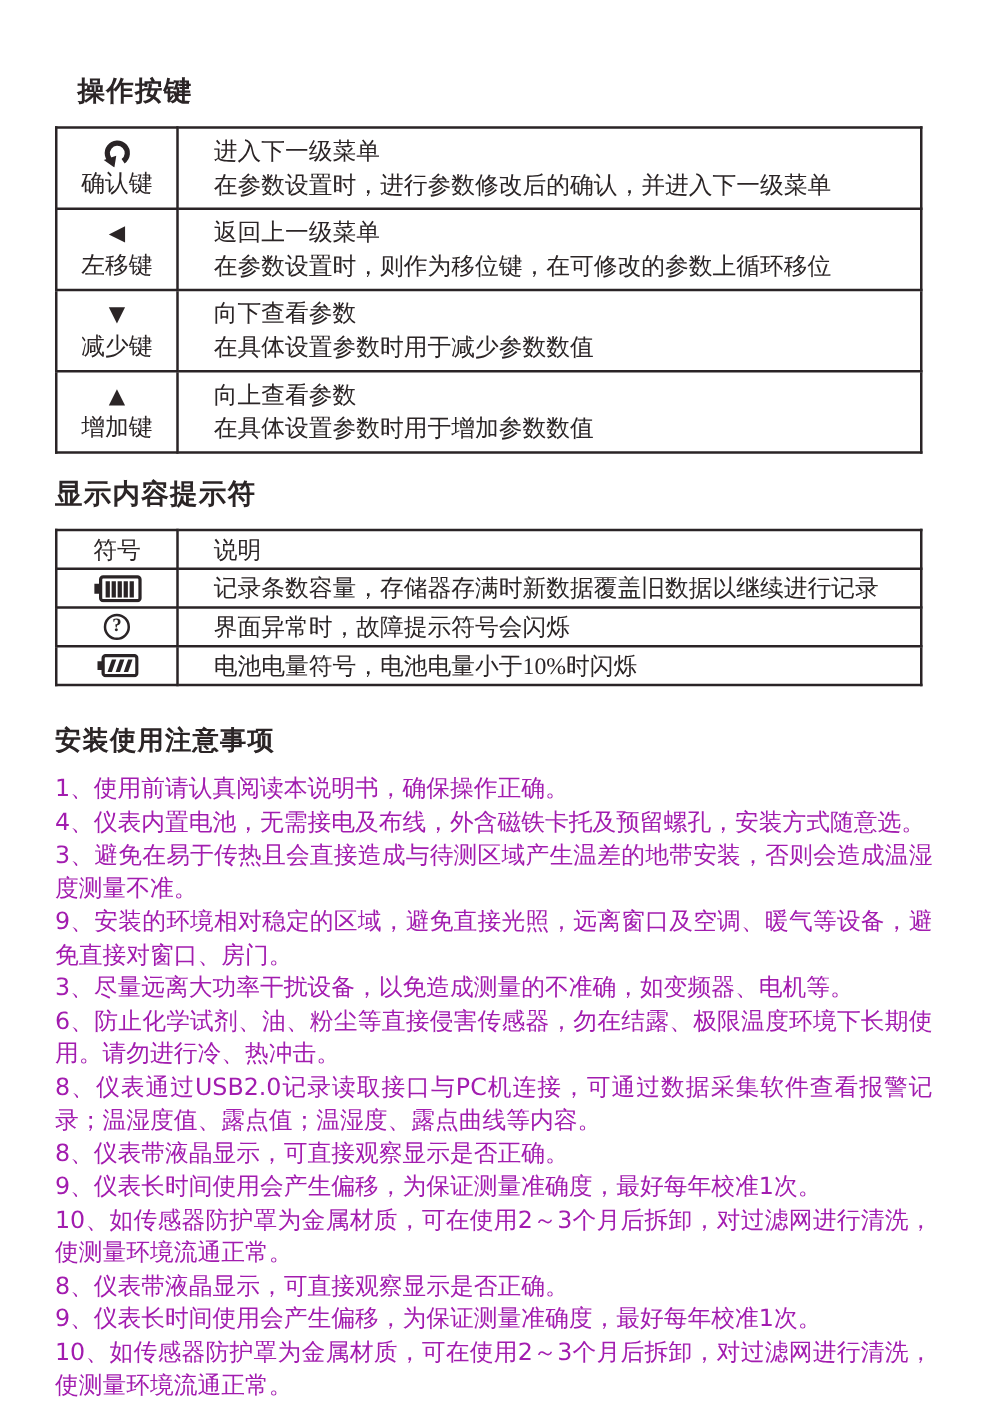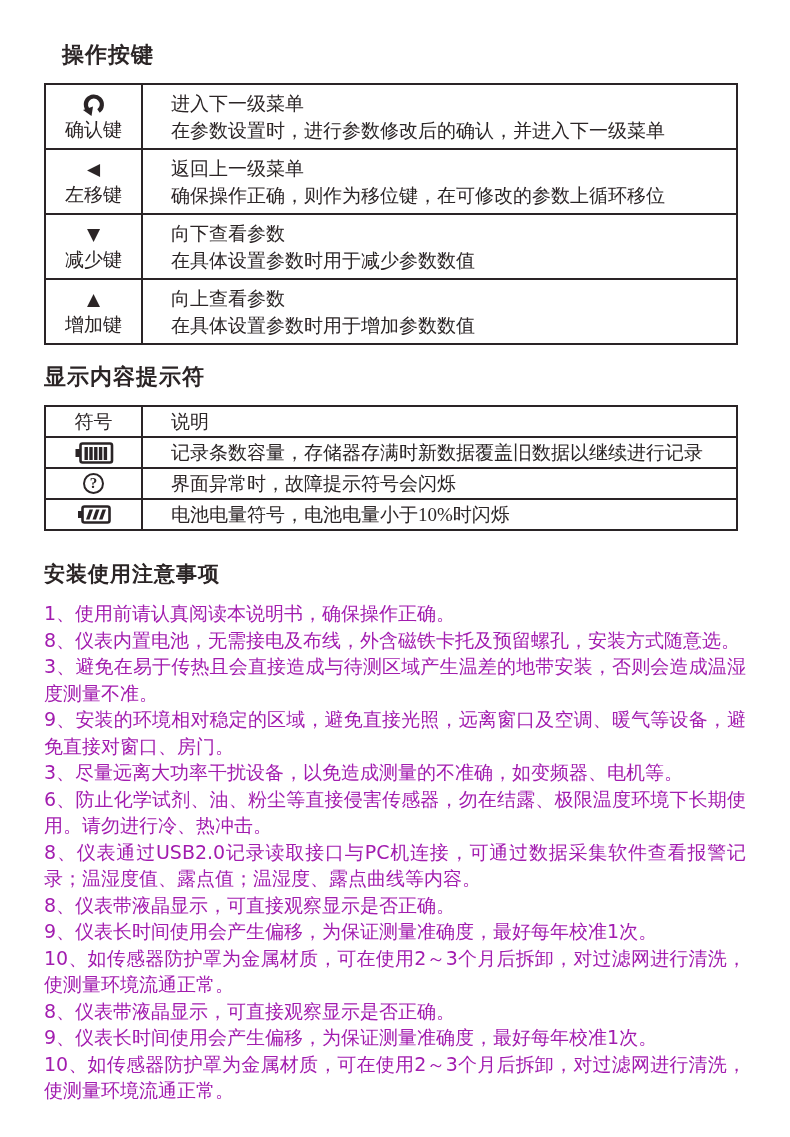--- a/index.html
+++ b/index.html
@@ -11,21 +11,21 @@
     font-family:"DejaVu Sans","Liberation Sans",sans-serif;
     overflow:hidden;
     box-sizing:border-box;
   }
   .section-title{
     font-size:22px;
     font-weight:bold;
     color:#2b2526;
     letter-spacing:1px;
   }
-  .title-keys{margin:40px 0 13px 62px;}
+  .title-keys{margin:58px 0 13px 62px;}
   .title-indicators{margin:17px 0 13px 44px;}
   .title-notes{margin:29px 0 12px 44px;font-size:21px;}
   table{
     border-collapse:collapse;
     table-layout:fixed;
     margin-left:44px;
     width:694px;
   }
   td,th{
     border:2px solid #2a2426;
@@ -88,21 +88,21 @@
           <div class="desc-line">在参数设置时，进行参数修改后的确认，并进入下一级菜单</div>
         </td>
       </tr>
       <tr>
         <td class="sym">
           <div class="key-icon-wrap tri">◀</div>
           <div class="key-label">左移键</div>
         </td>
         <td class="desc">
           <div class="desc-line">返回上一级菜单</div>
-          <div class="desc-line">确保操作正确，则作为移位键，在可修改的参数上循环移位</div>
+          <div class="desc-line">在参数设置时，则作为移位键，在可修改的参数上循环移位</div>
         </td>
       </tr>
       <tr>
         <td class="sym">
           <div class="key-icon-wrap tri">▼</div>
           <div class="key-label">减少键</div>
         </td>
         <td class="desc">
           <div class="desc-line">向下查看参数</div>
           <div class="desc-line">在具体设置参数时用于减少参数数值</div>
@@ -167,21 +167,21 @@
         </td>
         <td class="desc">电池电量符号，电池电量小于10%时闪烁</td>
       </tr>
     </tbody>
   </table>
 
   <div class="section-title title-notes">安装使用注意事项</div>
 
   <div class="notes">
     <p class="note-item">1、使用前请认真阅读本说明书，确保操作正确。</p>
-    <p class="note-item">8、仪表内置电池，无需接电及布线，外含磁铁卡托及预留螺孔，安装方式随意选。</p>
+    <p class="note-item">4、仪表内置电池，无需接电及布线，外含磁铁卡托及预留螺孔，安装方式随意选。</p>
     <p class="note-item">3、避免在易于传热且会直接造成与待测区域产生温差的地带安装，否则会造成温湿度测量不准。</p>
     <p class="note-item">9、安装的环境相对稳定的区域，避免直接光照，远离窗口及空调、暖气等设备，避免直接对窗口、房门。</p>
     <p class="note-item">3、尽量远离大功率干扰设备，以免造成测量的不准确，如变频器、电机等。</p>
     <p class="note-item">6、防止化学试剂、油、粉尘等直接侵害传感器，勿在结露、极限温度环境下长期使用。请勿进行冷、热冲击。</p>
     <p class="note-item">8、仪表通过USB2.0记录读取接口与PC机连接，可通过数据采集软件查看报警记录；温湿度值、露点值；温湿度、露点曲线等内容。</p>
     <p class="note-item">8、仪表带液晶显示，可直接观察显示是否正确。</p>
     <p class="note-item">9、仪表长时间使用会产生偏移，为保证测量准确度，最好每年校准1次。</p>
     <p class="note-item">10、如传感器防护罩为金属材质，可在使用2～3个月后拆卸，对过滤网进行清洗，使测量环境流通正常。</p>
     <p class="note-item">8、仪表带液晶显示，可直接观察显示是否正确。</p>
     <p class="note-item">9、仪表长时间使用会产生偏移，为保证测量准确度，最好每年校准1次。</p>

